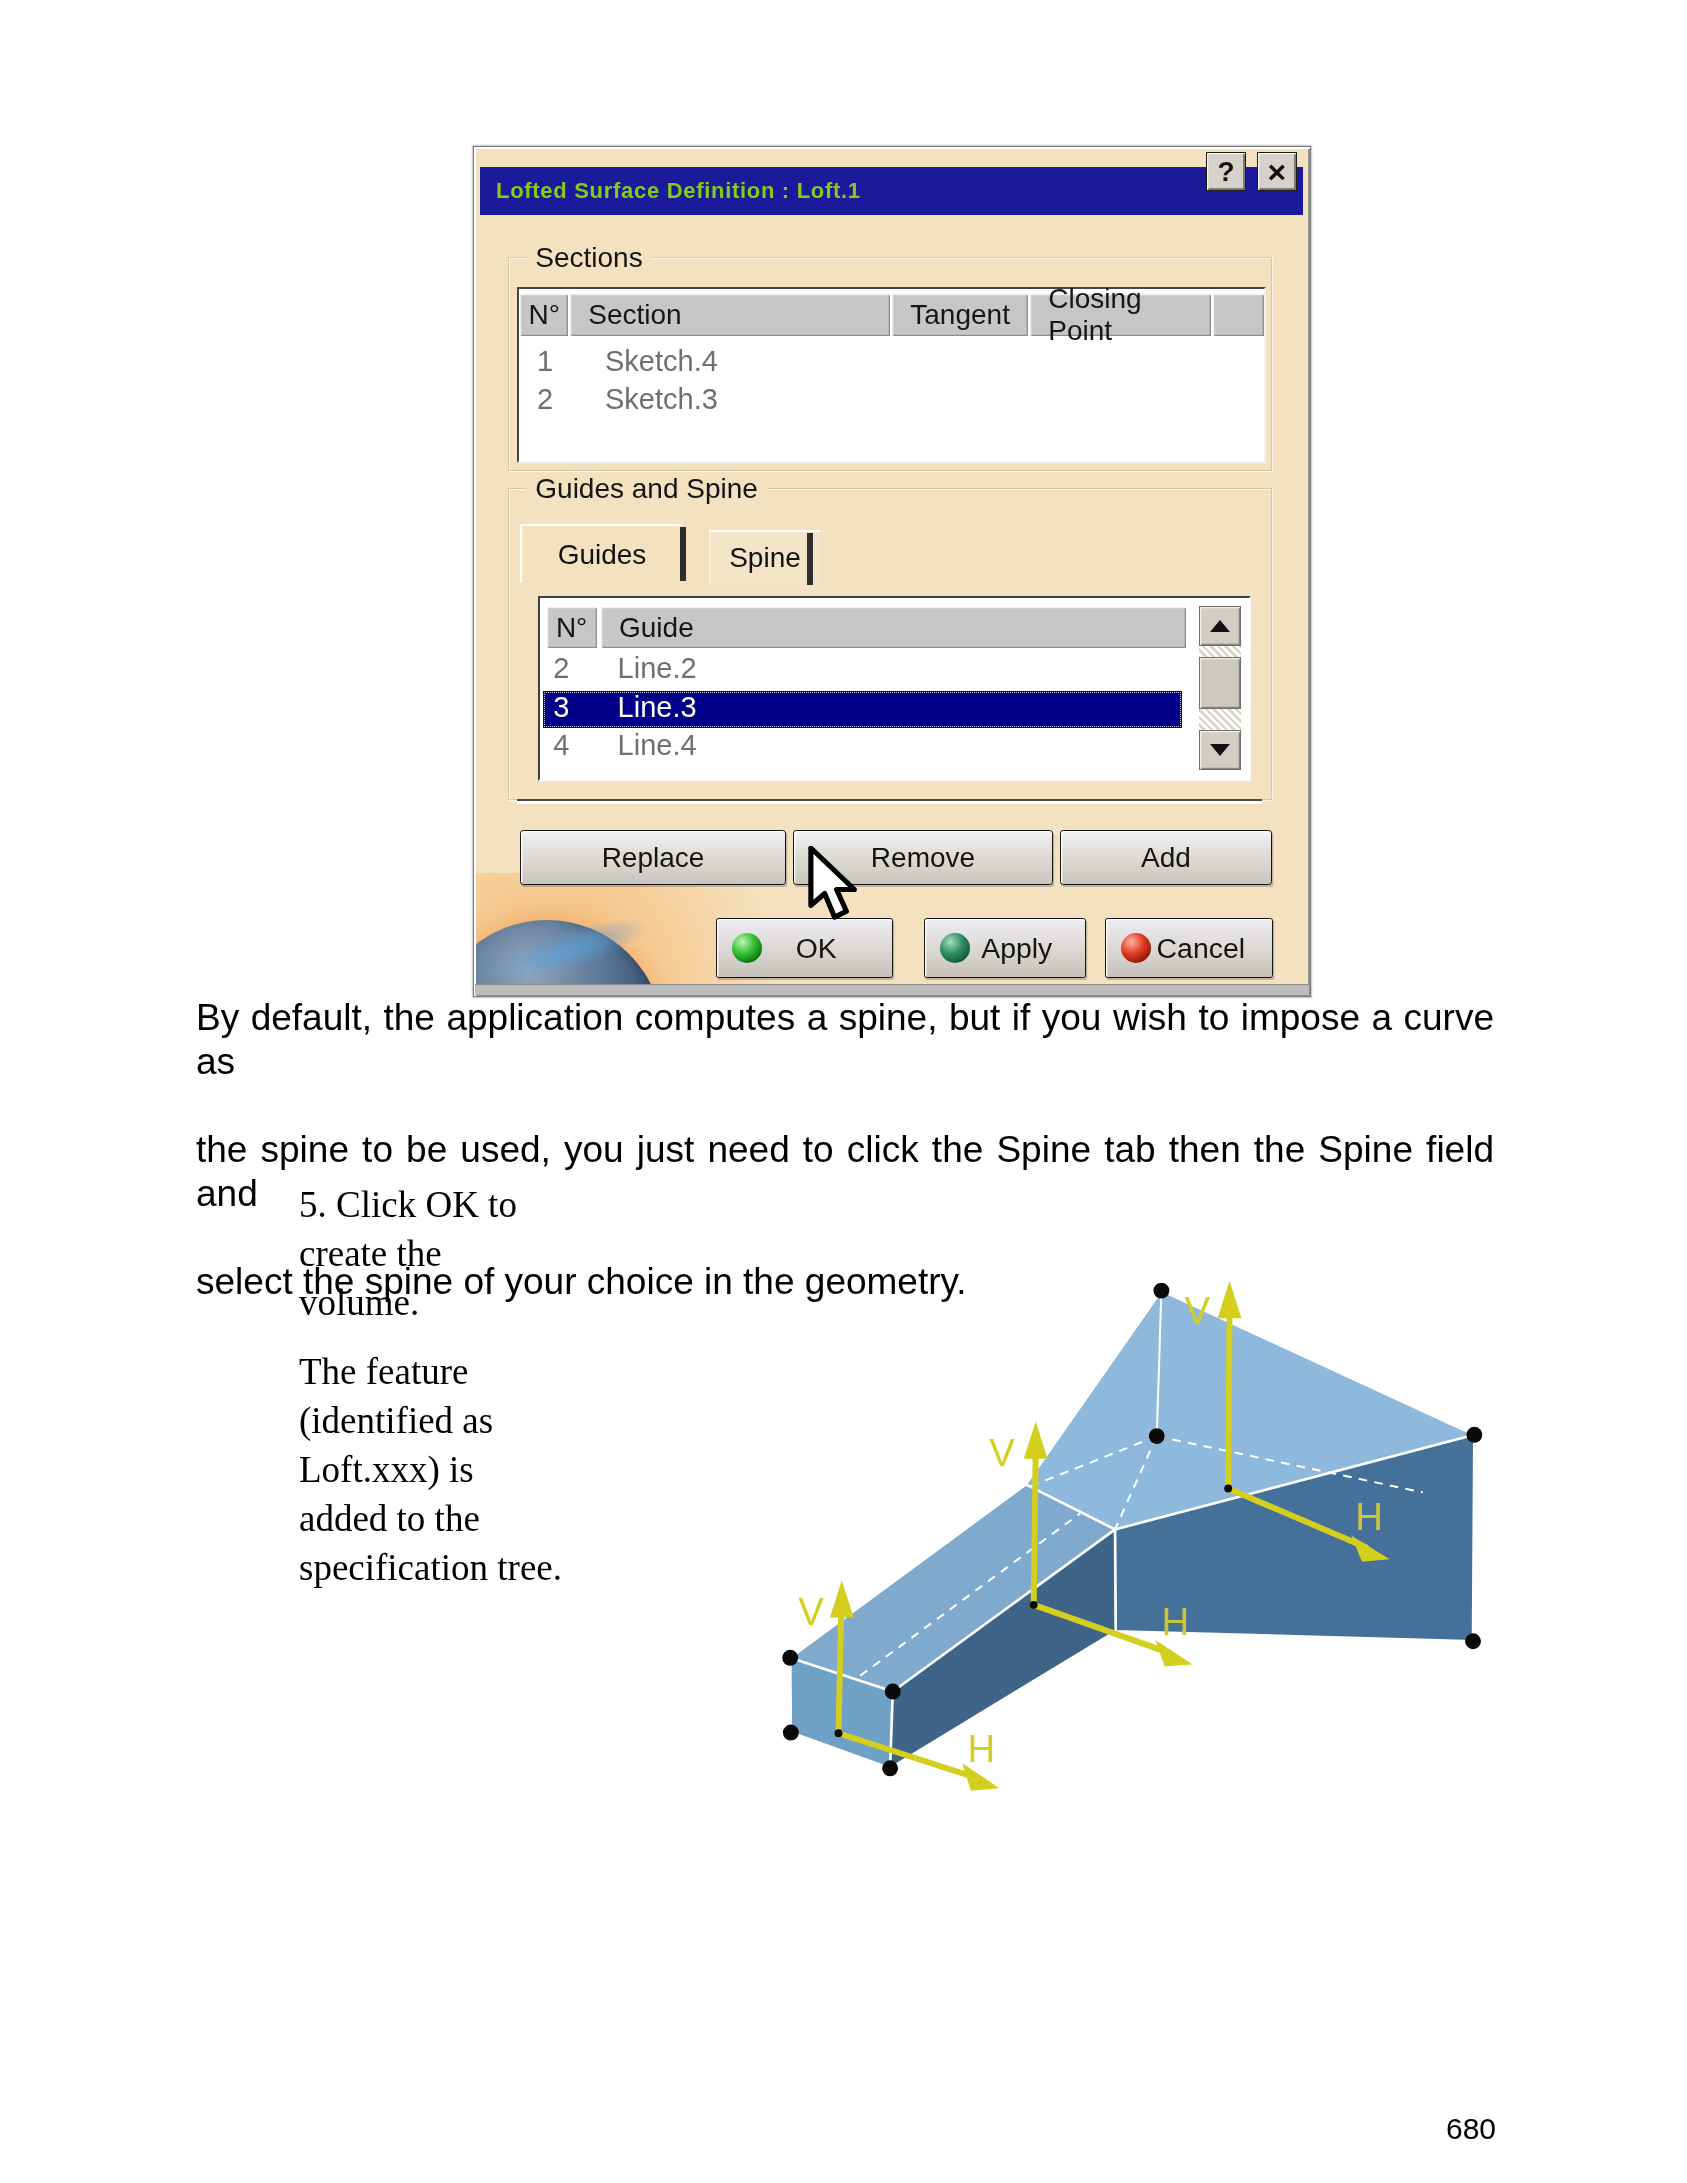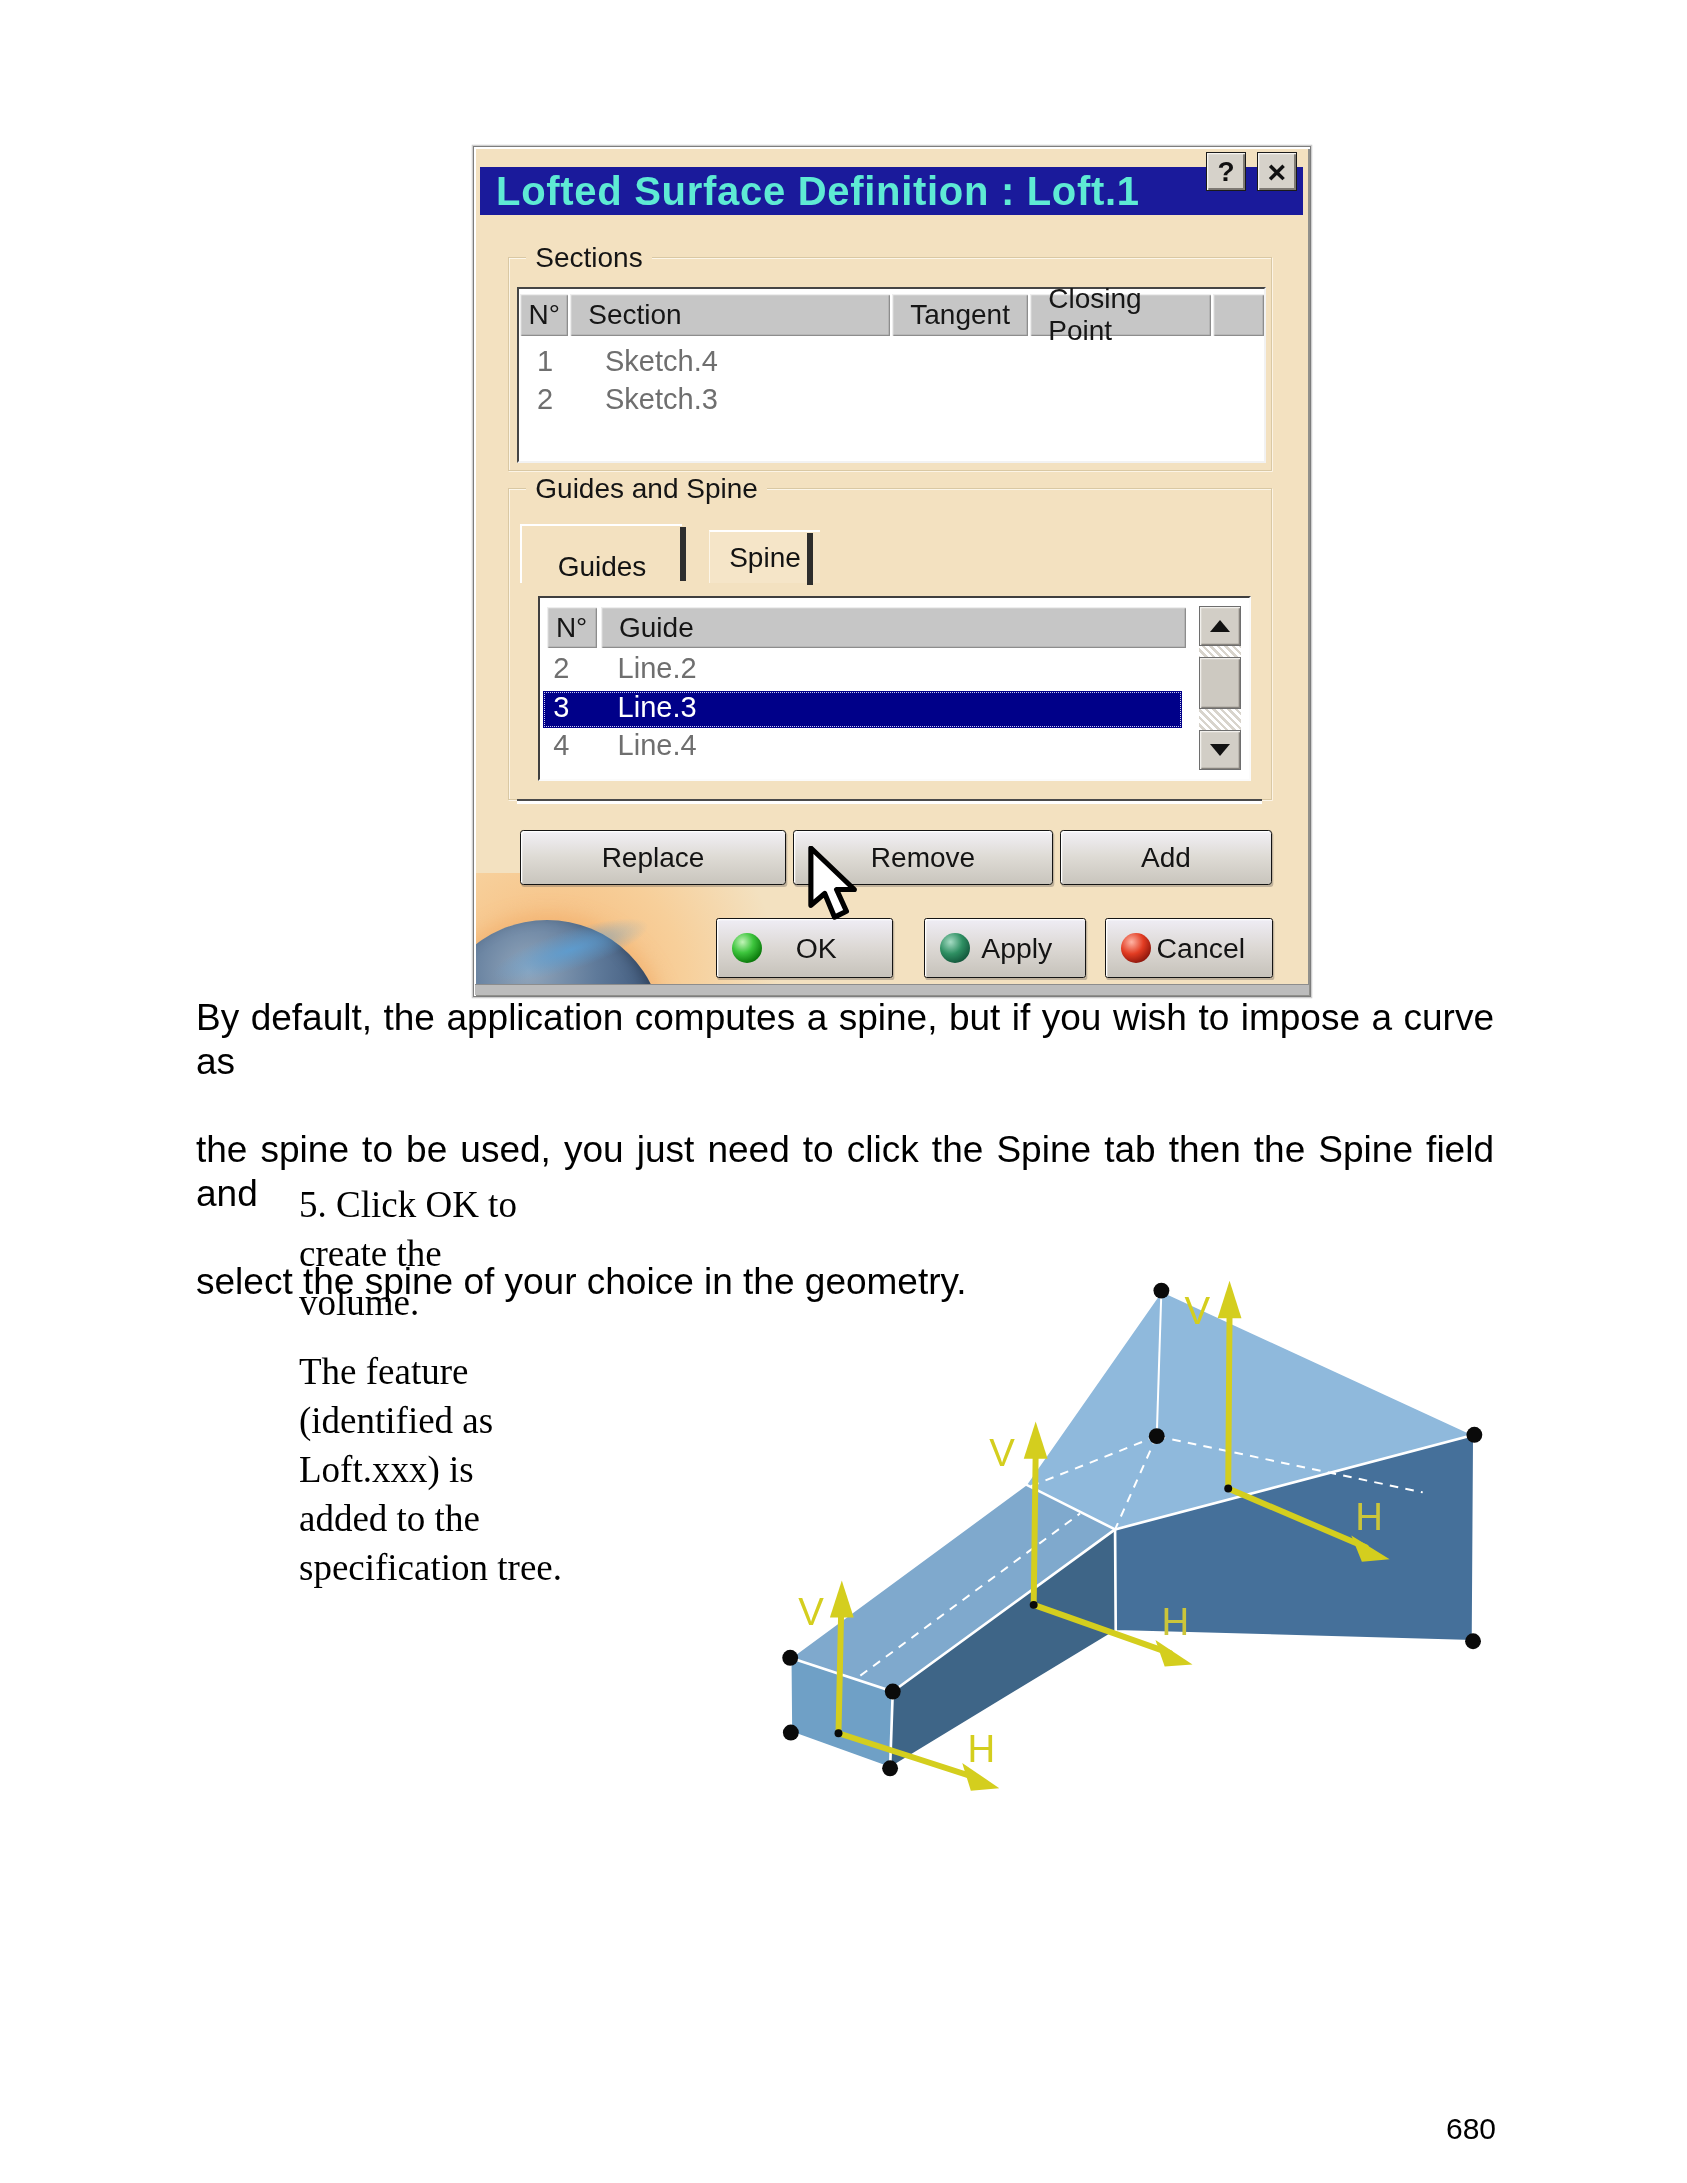--- a/index.html
+++ b/index.html
@@ -8,21 +8,21 @@
 
   
   .dialog{position:absolute;left:473px;top:146px;width:836px;height:849px;
           background:#f3e1c0;border:0.7px solid #7d7d7d;
           box-shadow:0 0 0 1.3px #cfcfcf, inset 2px 2px 0 #ffffff, inset -2px -2px 0 #90908c;}
   .dlg-glow{position:absolute;left:2px;bottom:10.6px;width:344px;height:112px;
           background:radial-gradient(circle at 79px 112px,#f6b877 0%,#f7cf9a 45%,rgba(243,225,192,0) 78%);}
   .dlg-bottomstrip{position:absolute;left:1.3px;right:1.3px;bottom:1.3px;height:10px;background:#bcbcbc;border-top:0.7px solid #8d8d8d;}
   .titlebar{position:absolute;left:6px;top:20px;right:7.3px;height:48px;background:#1a1a9b;
             display:flex;align-items:center;}
-  .titlebar .title{color:#5eead4;font-weight:bold;font-size:40px;padding-left:16px;letter-spacing:0.7px;}
+  .titlebar .title{color:#84cc16;font-weight:bold;font-size:22px;padding-left:16px;letter-spacing:0.7px;}
   .tb-btn{position:absolute;top:5.3px;width:38px;height:37px;background:#d6d2ca;border:0.7px solid #1a1a1a;
           box-shadow:inset 1.3px 1.3px 0 #f6f4f0, inset -2px -2px 0 #7e7a74;
           display:flex;align-items:center;justify-content:center;font-weight:bold;color:#111;}
   .tb-help{right:64px;font-size:28px;}
   .tb-close{right:13.2px;font-size:32px;line-height:0;}
 
   
   .group{position:absolute;border:1.3px solid #d9c8a4;box-shadow:0.7px 0.7px 0 #fffdf6, inset 0.7px 0.7px 0 #fffdf6;}
   .group-label{position:absolute;left:17px;top:-17px;height:33px;line-height:33px;
                background:#f3e1c0;padding:0 9.3px;font-size:28px;color:#151515;}
@@ -138,21 +138,21 @@
       <div class="trow" style="top:91px;width:100%;">
         <span class="no">2</span>
         <span class="nm">Sketch.3</span>
       </div>
     </div>
 
     <div class="group" style="left:34px;top:341px;width:762px;height:310px;">
       <span class="group-label">Guides and Spine</span>
     </div>
 
-    <div class="tab tab-active" style="left:46px;top:377px;width:160px;height:57px;align-items:flex-end;">
+    <div class="tab tab-active" style="left:46px;top:377px;width:160px;height:57px;">
       <span>Guides</span>
     </div>
     <div class="tab-bar" style="left:206px;top:380px;height:54px;"></div>
     <div class="tab tab-idle" style="left:235px;top:383px;width:110px;height:51px;">
       <span>Spine</span>
     </div>
     <div class="tab-bar" style="left:333px;top:386px;height:52px;"></div>
 
     <div class="glist">
       <div class="hcell" style="left:6.6px;top:9.3px;width:50px;justify-content:center;padding-left:0;">N°</div>

